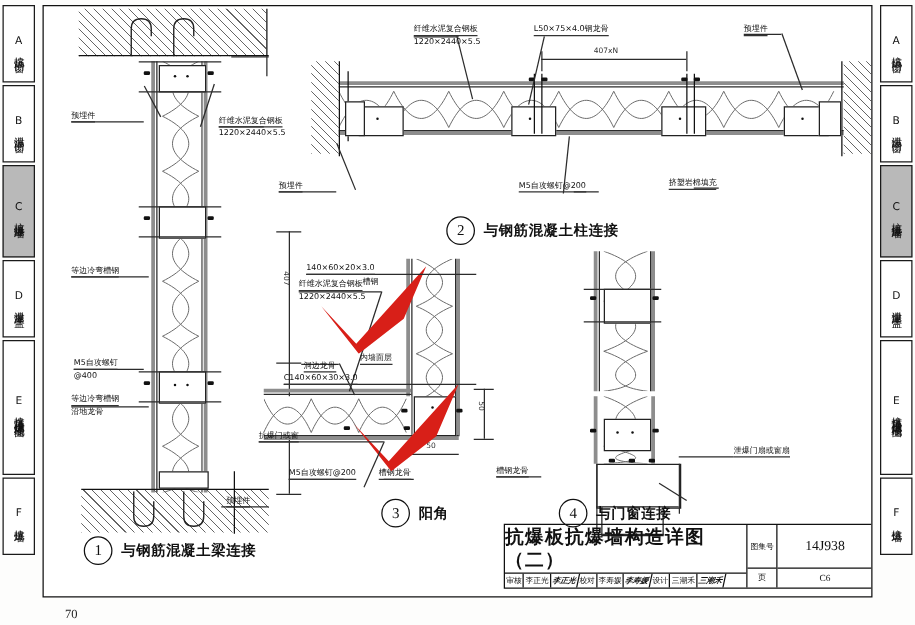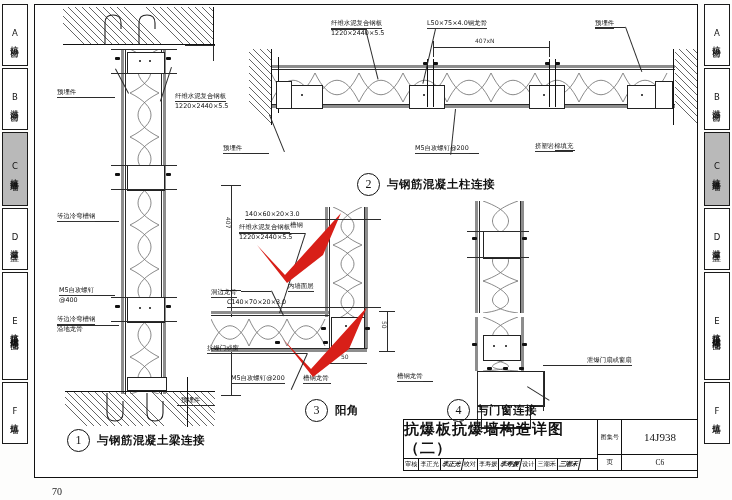--- a/index.html
+++ b/index.html
@@ -420,22 +420,22 @@
 
       <div class="ln hl" style="left:210px;top:214px;width:136px;"></div>
       <div class="ln hl" style="left:192px;top:302px;width:154px;"></div>
       <div class="ln hl" style="left:172px;top:348px;width:100px;"></div>
       <div class="ln" style="left:272px;top:348px;width:1px;height:40px;transform:rotate(24deg);transform-origin:top left;"></div>
       <div class="ln hl" style="left:508px;top:360px;width:44px;"></div>
       <div class="ln" style="left:492px;top:382px;width:1px;height:26px;transform:rotate(-58deg);transform-origin:top left;"></div>
 
       <div class="lbl u" style="left:210px;top:205px;">140×60×20×3.0</div>
       <div class="lbl" style="left:244px;top:216px;padding-left:11px;">槽钢</div>
-      <div class="lbl u" style="left:176px;top:283px;">洞边龙骨</div>
-      <div class="lbl u" style="left:192px;top:293px;">C140×70×20×3.0</div>
+      <div class="lbl u" style="left:208px;top:283px;">洞边龙骨</div>
+      <div class="lbl u" style="left:192px;top:293px;">C140×60×30×3.0</div>
       <div class="lbl u" style="left:172px;top:339px;">抗爆门或窗</div>
       <div class="lbl u" style="left:552px;top:351px;">泄爆门扇或窗扇</div>
 
       <div class="dnum" style="left:412px;top:394px;">
         <div class="circ">4</div>
         <div class="dcap">与门窗连接</div>
       </div>
     </div>
 
     <div class="titleblock">

